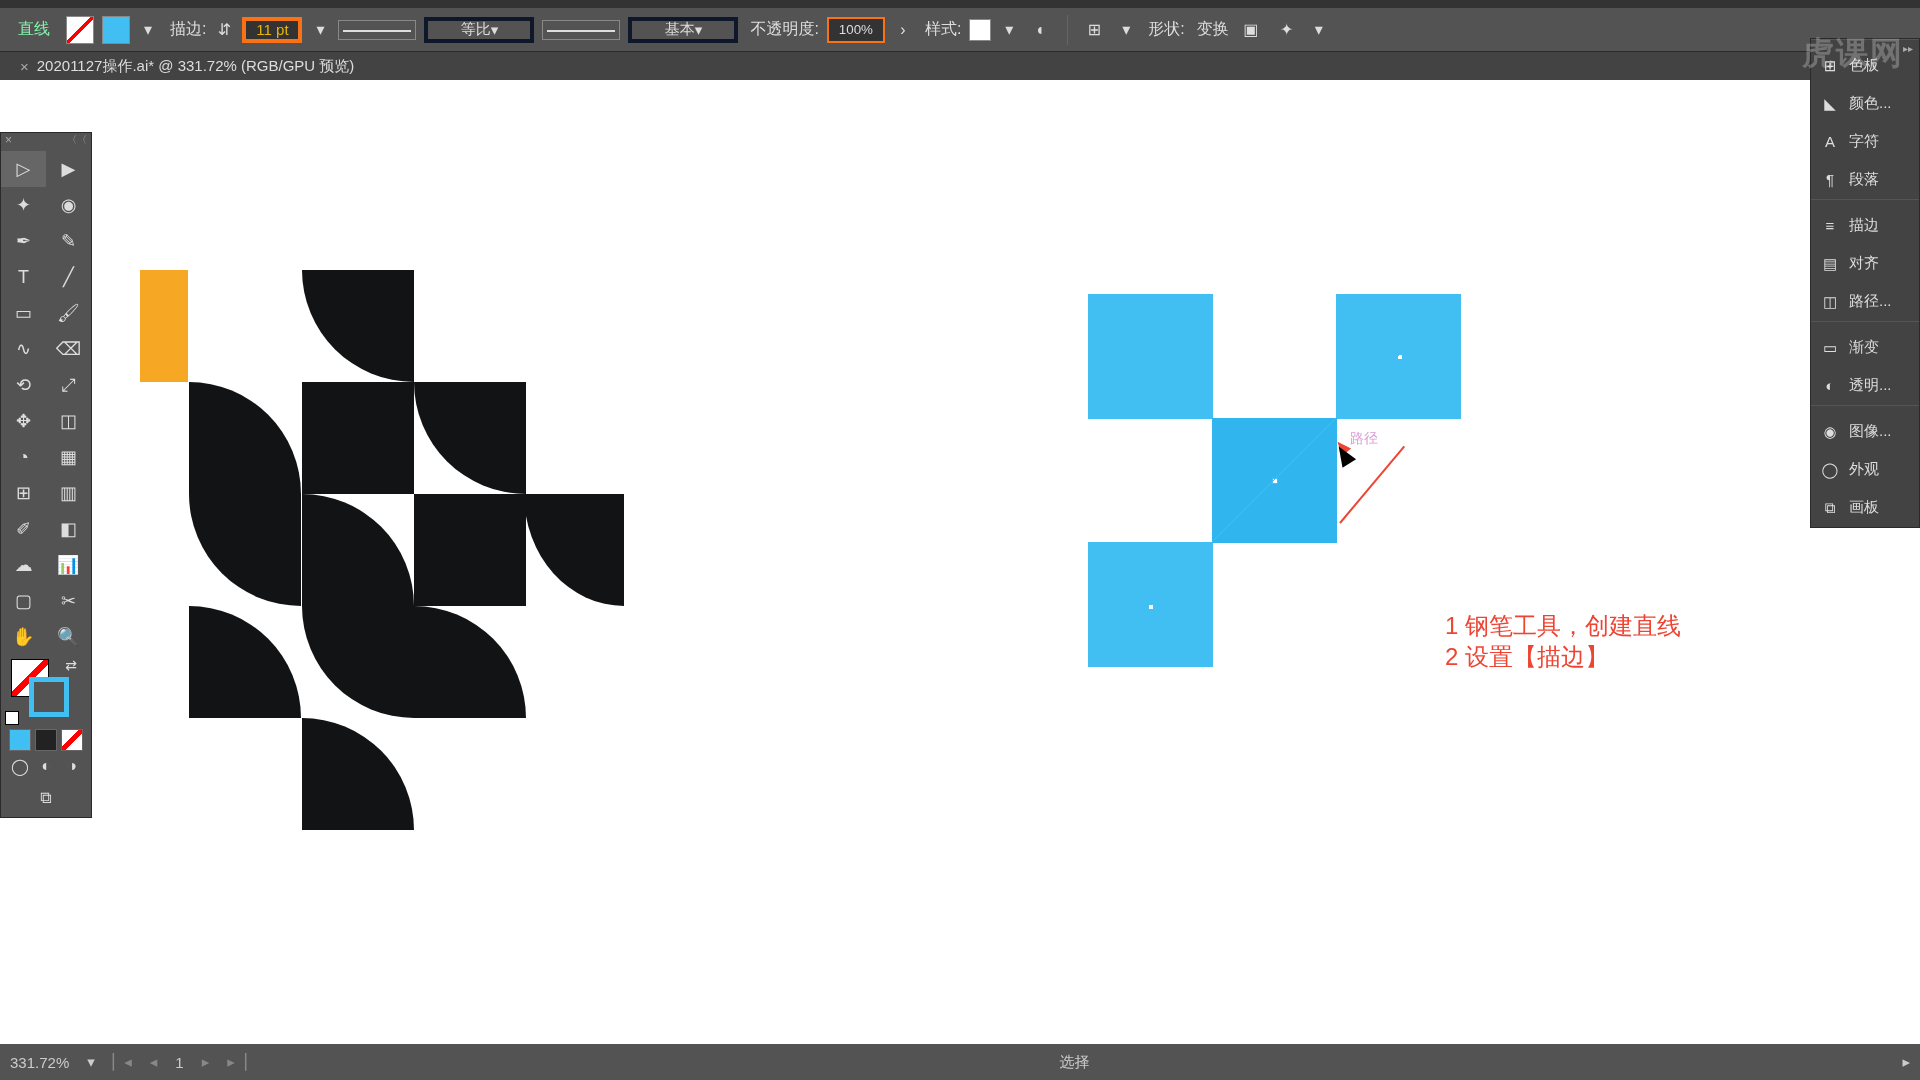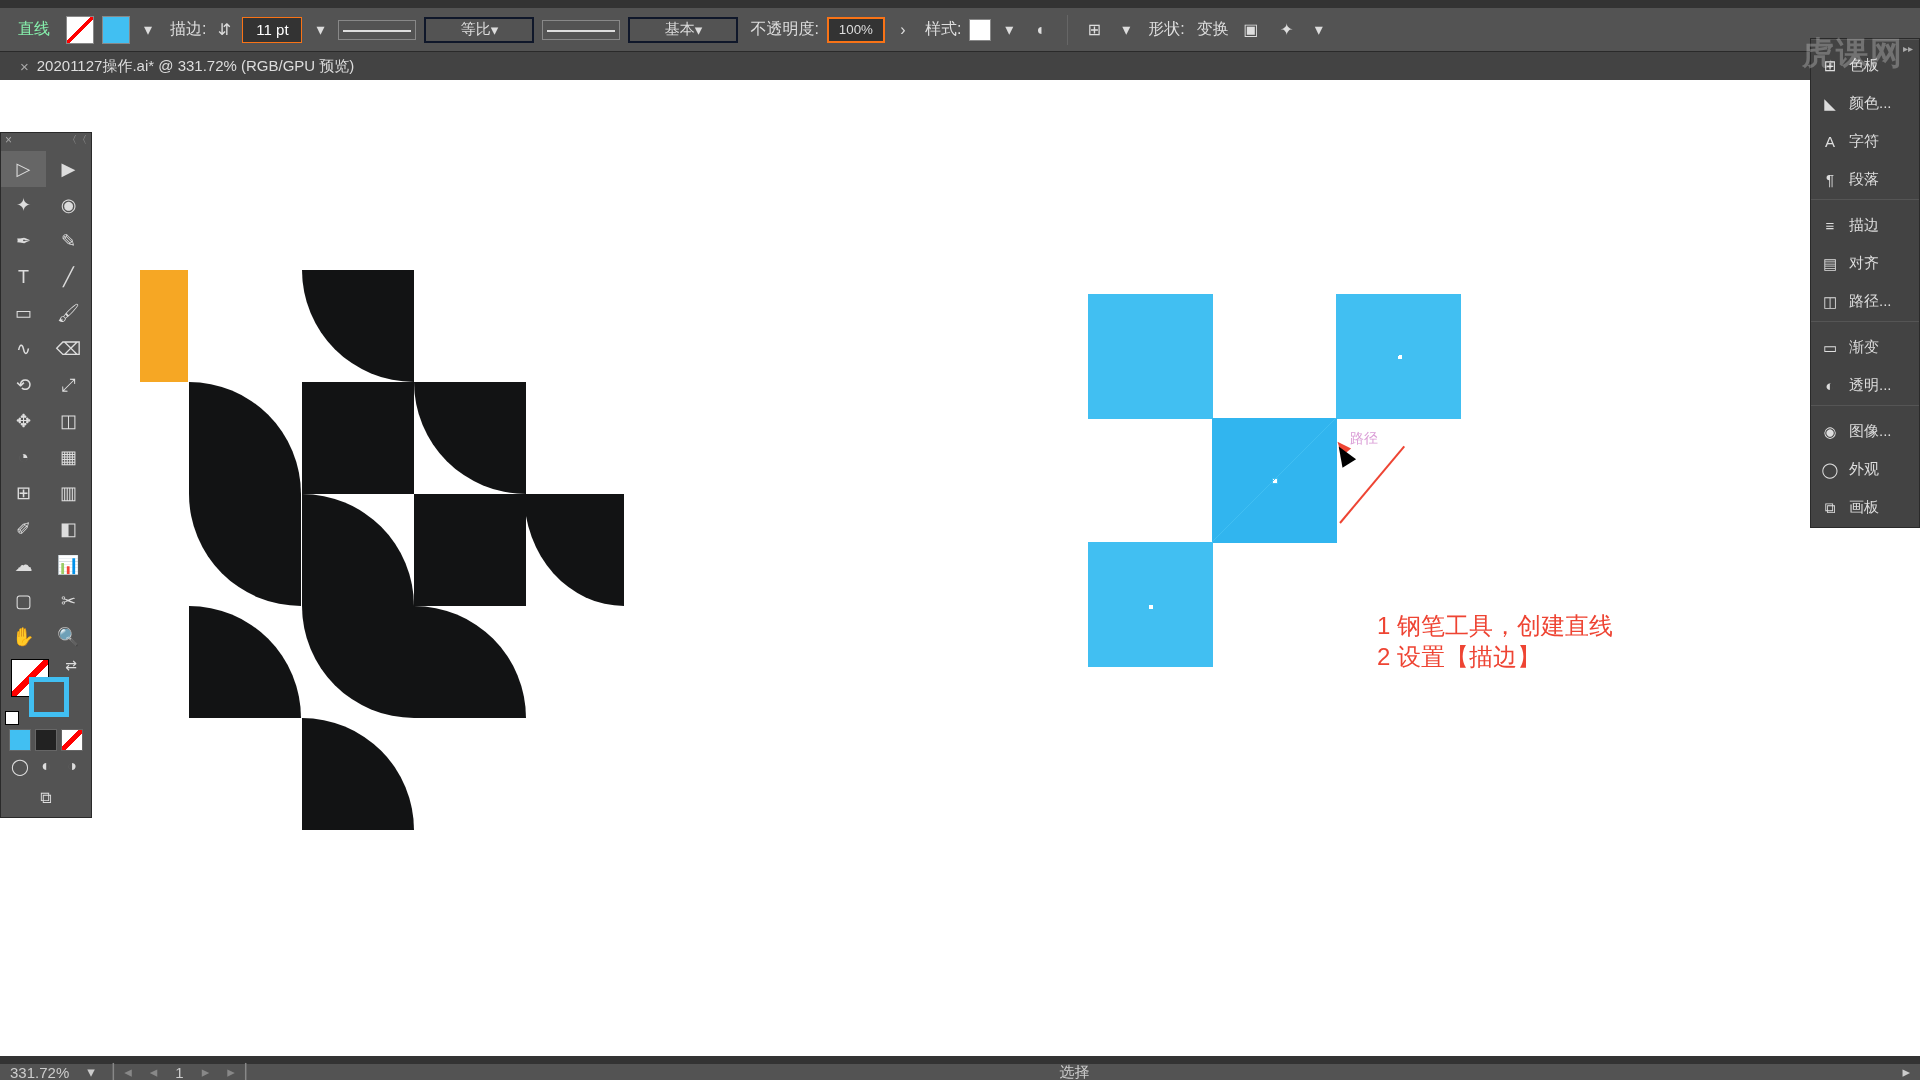--- a/index.html
+++ b/index.html
@@ -9,24 +9,24 @@
 .menubar { height: 8px; background: #333; }
 
 
 .options-bar { height: 44px; background: #535353; display: flex; align-items: center; padding: 0 18px; color: #ddd; font-size: 16px; gap: 8px; border-bottom: 1px solid #2a2a2a; }
 .tool-label { color: #86efac; min-width: 40px; }
 .fill-swatch { width: 28px; height: 28px; background: #fff; border: 1px solid #888; position: relative; }
 .fill-swatch::after { content: ''; position: absolute; top: 0; left: 0; width: 100%; height: 100%; background: linear-gradient(to bottom right, transparent 45%, red 45%, red 55%, transparent 55%); }
 .stroke-swatch { width: 28px; height: 28px; background: #41bff2; border: 1px solid #888; }
 .dd-btn { width: 20px; height: 20px; color: #ddd; display: flex; align-items: center; justify-content: center; cursor: pointer; }
 .opt-label { color: #ddd; margin-left: 4px; }
-.stroke-input { width: 60px; height: 26px; background: #333; border: 1px solid #f97316; color: #ffffff; text-align: center; font-size: 15px; }
+.stroke-input { width: 60px; height: 26px; background: #333; border: 4px solid #f97316; color: #eab308; text-align: center; font-size: 15px; }
 .stroke-preview { width: 78px; height: 20px; background: #535353; border: 1px solid #888; position: relative; }
 .stroke-preview::after { content: ''; position: absolute; top: 50%; left: 4px; right: 4px; height: 2px; background: #ddd; }
-.profile-dd { width: 110px; height: 26px; background: #535353; border: 2px solid #0f172a; color: #ddd; text-align: center; font-size: 15px; display: flex; align-items: center; justify-content: center; }
+.profile-dd { width: 110px; height: 26px; background: #535353; border: 4px solid #0f172a; color: #ddd; text-align: center; font-size: 15px; display: flex; align-items: center; justify-content: center; }
 .num-input { width: 58px; height: 26px; background: #333; border: 2px solid #f97316; color: #ddd; text-align: center; }
 .icon-btn { width: 28px; height: 26px; border: 1px solid transparent; display: flex; align-items: center; justify-content: center; color: #ddd; }
 .sep { width: 1px; height: 30px; background: #666; margin: 0 4px; }
 
 
 .doc-tabs { height: 28px; background: #434343; display: flex; align-items: center; padding-left: 8px; }
 .doc-tab { color: #ddd; font-size: 15px; padding: 0 12px; display: flex; align-items: center; gap: 8px; }
 .tab-close { color: #aaa; cursor: pointer; }
 
 
@@ -76,27 +76,27 @@
 .b-sq { position: absolute; width: 125px; height: 125px; background: #41bff2; }
 .b0 { top: 0; left: 0; }
 .b1 { top: 0; left: 248px; }
 .b2 { top: 124px; left: 124px; background: #31b5ef; }
 .b3 { top: 248px; left: 0; }
 
 .annotation-arrow { position: absolute; top: 360px; left: 1340px; width: 90px; height: 90px; }
 .arrow-line { position: absolute; width: 100px; height: 2px; background: #e43; transform: rotate(-50deg); transform-origin: left; top: 82px; }
 .arrow-head { position: absolute; top: 0; left: -4px; width: 0; height: 0; border-left: 6px solid transparent; border-right: 6px solid transparent; border-bottom: 14px solid #e43; transform: rotate(-40deg); }
 
-.annotation-text { position: absolute; top: 530px; left: 1377px; color: #e43; font-size: 24px; line-height: 1.3; }
+.annotation-text { position: absolute; top: 530px; left: 1445px; color: #e43; font-size: 24px; line-height: 1.3; }
 
 .cursor-arrow { position: absolute; top: 365px; left: 1336px; width: 0; height: 0; border-left: 8px solid transparent; border-right: 8px solid transparent; border-bottom: 20px solid #000; transform: rotate(-32deg); z-index: 5; }
 .path-label { position: absolute; top: 350px; left: 1350px; color: #da9cd6; font-size: 14px; z-index: 5; }
 
 
-.status-bar { position: absolute; bottom: 0; left: 0; right: 0; height: 16px; background: #535353; color: #ccc; font-size: 15px; display: flex; align-items: center; padding: 0 10px; gap: 18px; }
+.status-bar { position: absolute; bottom: 0; left: 0; right: 0; height: 36px; background: #535353; color: #ccc; font-size: 15px; display: flex; align-items: center; padding: 0 10px; gap: 18px; }
 .sb-zoom { }
 .sb-nav { color: #888; }
 .sb-page { }
 .sb-tool { margin-left: auto; margin-right: auto; }
 
 .watermark { position: absolute; top: 32px; right: 16px; color: rgba(255,255,255,0.25); font-size: 32px; font-weight: 700; z-index: 20; pointer-events: none; letter-spacing: 2px; }
 
 .anchor-pt { position: absolute; width: 6px; height: 6px; background: #fff; border: 1px solid #41bff2; }
 </style>
 </head>

